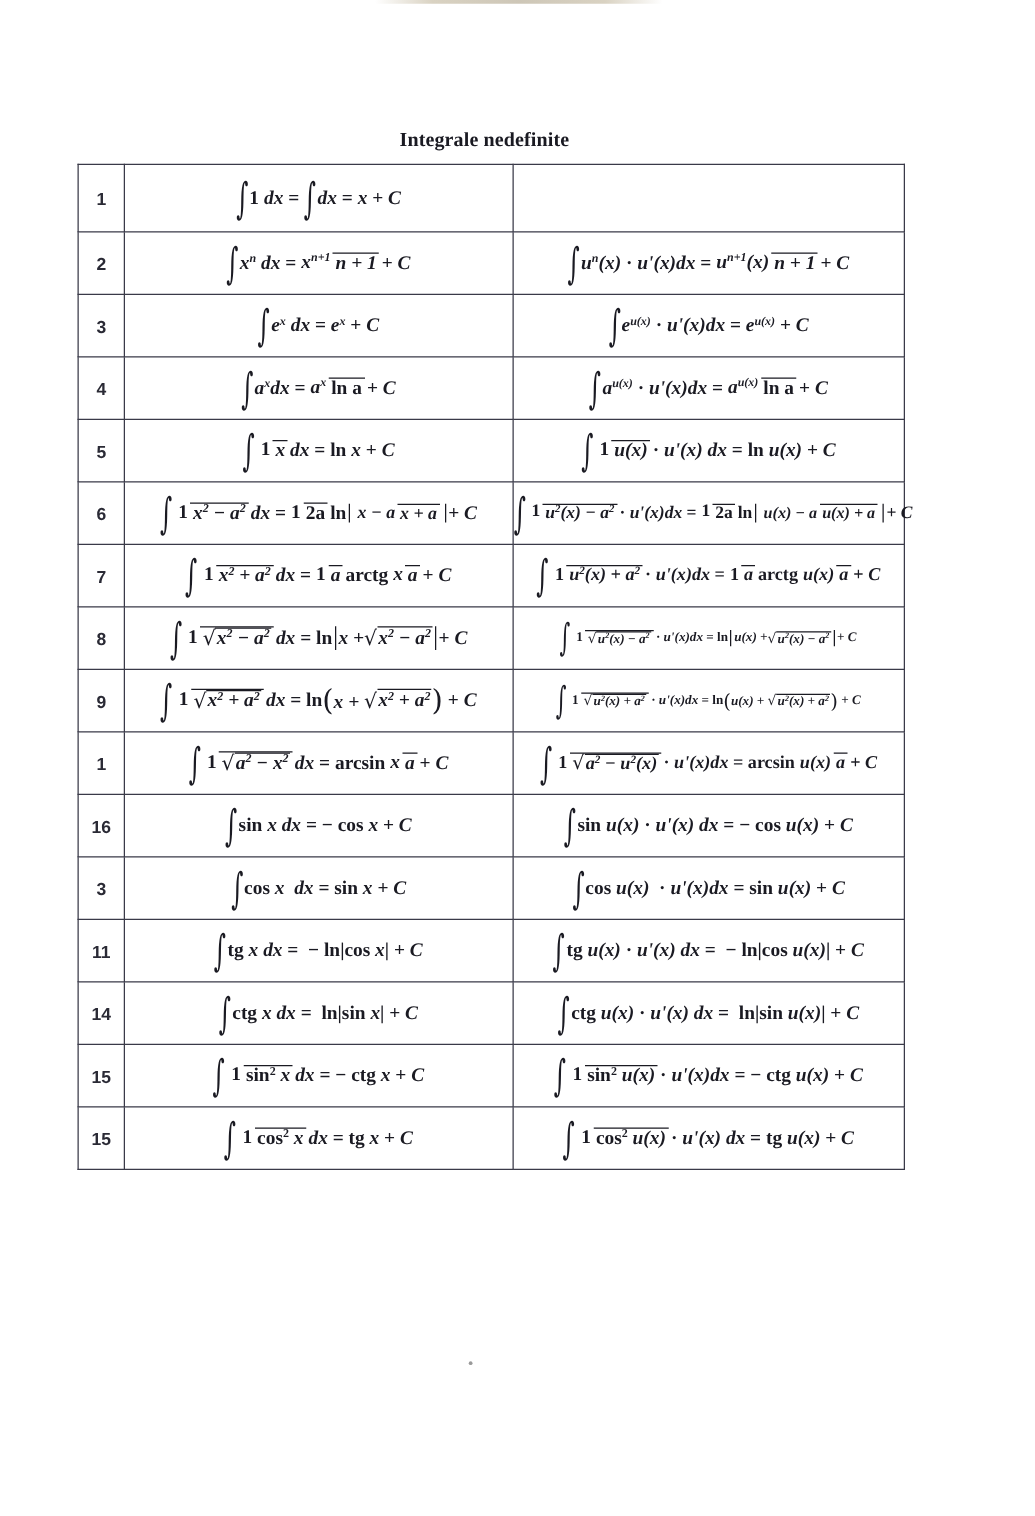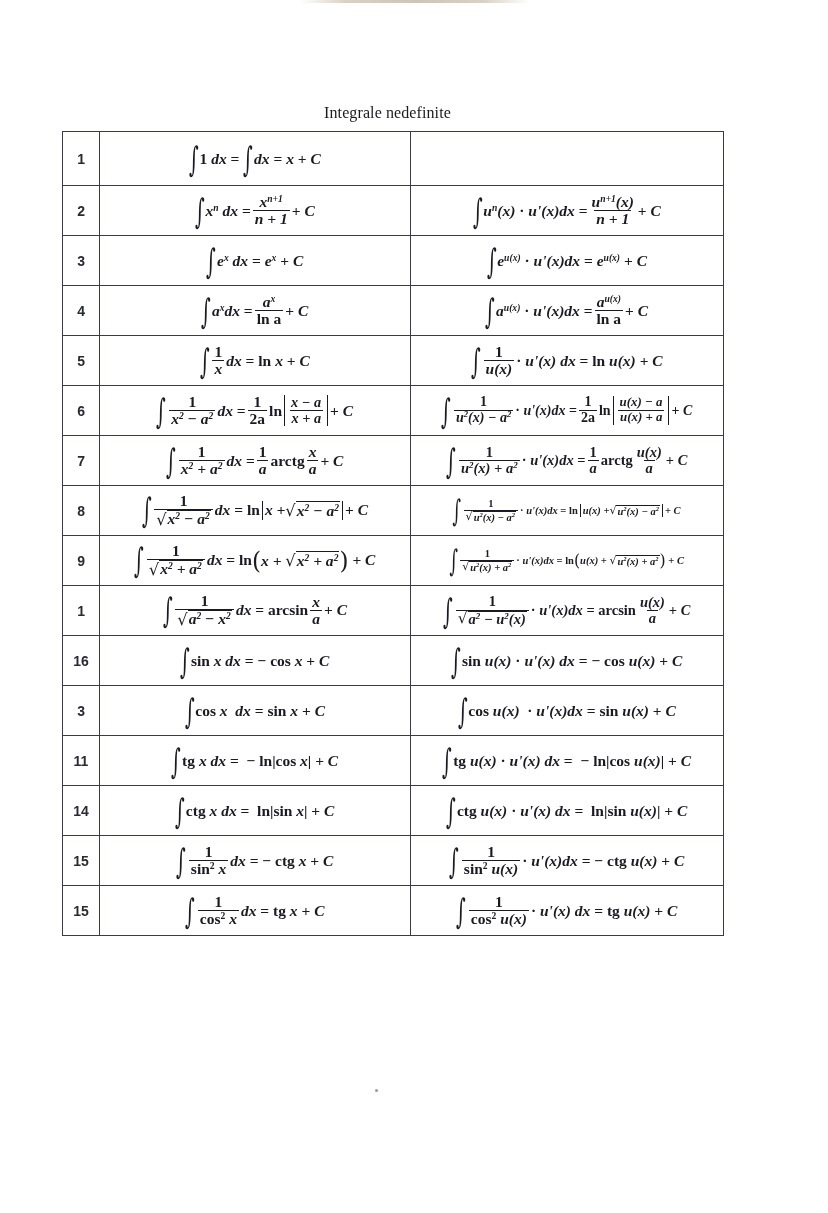--- a/index.html
+++ b/index.html
@@ -8,21 +8,21 @@
     font-family: "Liberation Serif", "DejaVu Serif", serif; color: #1a1a22;
   }
   .top-strip {
     position: absolute; left: 300px; top: 0; width: 230px; height: 3px;
     background: linear-gradient(90deg, rgba(0,0,0,0), #c9bfa8 20%, #b8ae98 50%, #c9bfa8 80%, rgba(0,0,0,0));
     opacity: 0.7;
   }
   .title {
     position: absolute; top: 104px; left: 0; width: 775px; text-align: center;
     font-family: "Liberation Serif", "DejaVu Serif", serif;
-    font-weight: normal; font-size: 16px; letter-spacing: 0.1px;
+    font-weight: bold; font-size: 16px; letter-spacing: 0.1px;
   }
   .tbl {
     position: absolute; left: 62px; top: 131px; width: 662px;
     border-collapse: collapse; table-layout: fixed;
   }
   .tbl td {
     border: 1.3px solid #3a3a48; padding: 0; vertical-align: middle; text-align: center;
     height: 49px;
   }
   .tbl tr.r1 td { height: 53px; }
@@ -36,26 +36,26 @@
     display: inline-flex; align-items: center; white-space: nowrap;
     font-family: "Liberation Serif", "DejaVu Serif", serif; font-weight: bold; font-size: 15.5px;
   }
   .f.small { font-size: 10.5px; }
   .f.small .int { font-size: 30px; }
   .int {
     font-family: "DejaVu Serif", serif; font-weight: normal; font-size: 34px;
     transform: scaleX(0.55); display: inline-block; margin: 0 -3px 0 -4px; line-height: 1;
   }
   .frac {
-    display: inline-flex; flex-direction: column; align-items: center;
+    display: inline-flex; flex-direction: row; align-items: center;
     vertical-align: middle; margin: 0 2px; line-height: 1.05;
   }
   .frac .n { padding: 0 2px; }
   .frac .d { padding: 0 2px; border-top: 1.4px solid #1a1a22; }
-  .frac.sm { font-size: 0.92em; align-items: flex-end; }
+  .frac.sm { font-size: 0.92em; }
   .sp { display: inline-block; width: 4px; }
   .i { font-style: italic; }
   .cs { font-style: italic; font-family: "Liberation Serif", serif; }
   sup { font-size: 0.62em; vertical-align: 0.55em; line-height: 0; }
   .abs { display: inline-flex; align-items: center; border-left: 1.4px solid #1a1a22; border-right: 1.4px solid #1a1a22; padding: 0 2px; margin: 0 2px; }
   .sqrt { display: inline-flex; align-items: flex-end; }
   .sqrt .rad { font-weight: normal; font-family: "DejaVu Sans", sans-serif; font-size: 1.05em; margin-right: 0; }
   .sqrt .under { border-top: 1.3px solid #1a1a22; padding: 0 1px; }
   .paren { font-weight: normal; font-size: 1.5em; line-height: 1; font-family: "DejaVu Serif", serif; }
   .dot-mark {

